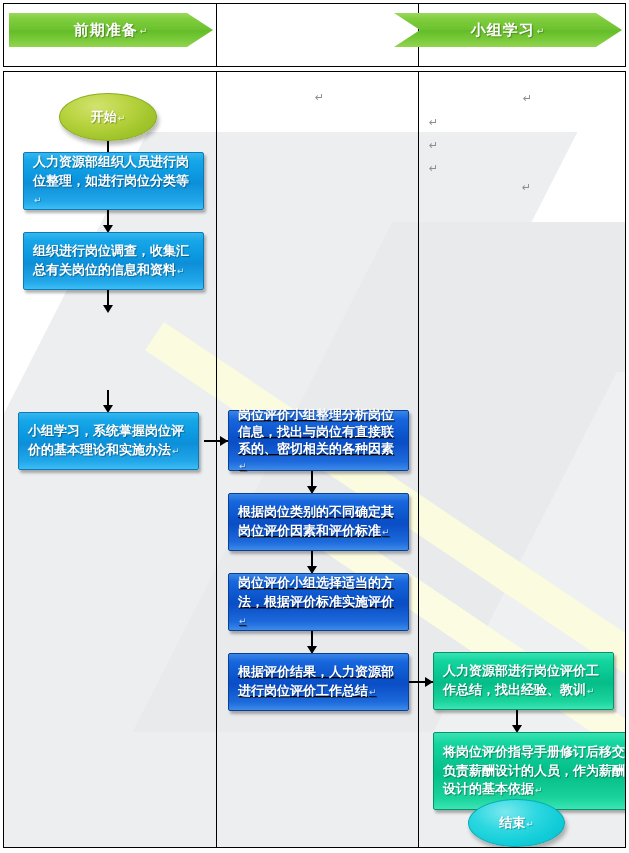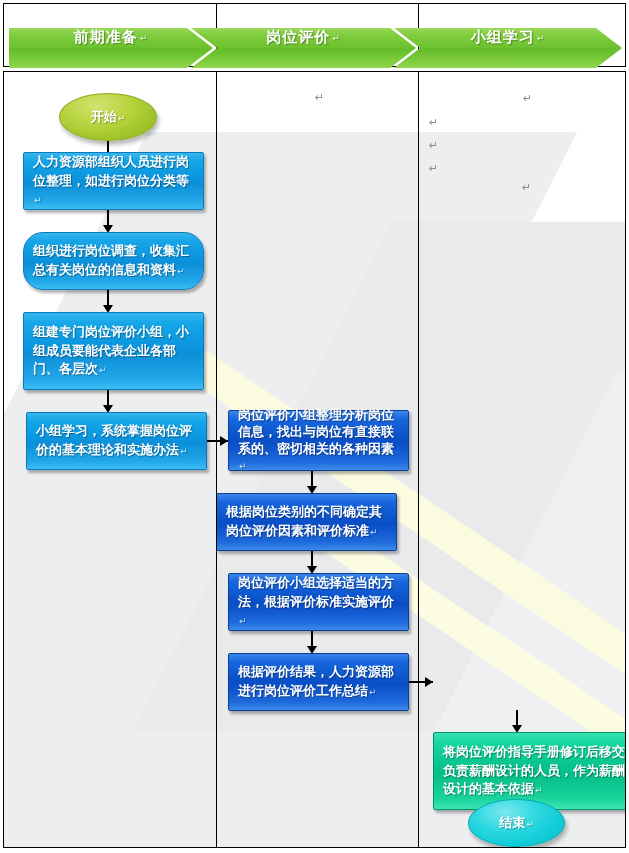--- a/index.html
+++ b/index.html
@@ -31,24 +31,24 @@
   .banner-divider {
     position: absolute;
     top: 0;
     width: 1px;
     height: 100%;
     background: #000000;
   }
 
   .chevron {
     position: absolute;
-    top: 24px;
-    height: 40px;
+    top: 9px;
+    height: 34px;
     display: flex;
-    align-items: flex-start;
+    align-items: center;
     justify-content: center;
     clip-path: polygon(0 0, calc(100% - 26px) 0, 100% 50%, calc(100% - 26px) 100%, 0 100%, 26px 50%);
     background:
       linear-gradient(to bottom,
         #9bd85a 0%,
         #7fcd3e 18%,
         #6dc22f 48%,
         #63bd28 52%,
         #7ccb3c 80%,
         #92d44f 100%);
@@ -207,20 +207,21 @@
   
   .box.blue-deep {
     background: linear-gradient(to bottom,
       #3b86e8 0%,
       #1766dd 14%,
       #0a51c9 46%,
       #0a4ec6 54%,
       #1d6adc 86%,
       #3e8bea 100%);
     border: 1px solid #0a3f96;
+    text-decoration: underline;
   }
 
   
   .box.green {
     background: linear-gradient(to bottom,
       #39e3b3 0%,
       #14d59f 14%,
       #06c28c 46%,
       #05bd88 54%,
       #1ad49c 86%,
@@ -290,23 +291,20 @@
 
   <div class="banner-row">
 
     <div class="banner-divider" style="left:212px;"></div>
     <div class="banner-divider" style="left:414px;"></div>
 
     <div class="chevron first" style="left:5px; width:204px;">
       <span class="chevron-label"><span>前期准备</span><span class="pilcrow">↵</span></span>
     </div>
 
-    <div class="chevron" style="left:187px; width:225px;">
-      <span class="chevron-label"><span>岗位评价</span><span class="pilcrow">↵</span></span>
-    </div>
 
     <div class="chevron" style="left:390px; width:228px;">
       <span class="chevron-label"><span>小组学习</span><span class="pilcrow">↵</span></span>
     </div>
   </div>
 
   <div class="body-frame">
 
     <div class="wm wm-gray-1"></div>
     <div class="wm wm-gray-2"></div>
@@ -332,69 +330,69 @@
     <div class="conn conn-v" style="left:103px; top:69px; height:16px;"></div>
     <div class="arrow-down" style="left:99px; top:83px;"></div>
 
     <div class="node box blue-light" style="left:19px; top:80px; width:181px; height:58px;">
       <span class="txt"><span>人力资源部组织人员进行岗位整理，如进行岗位分类等</span><span class="pilcrow">↵</span></span>
     </div>
 
     <div class="conn conn-v" style="left:103px; top:138px; height:20px;"></div>
     <div class="arrow-down" style="left:99px; top:153px;"></div>
 
-    <div class="node box blue-light" style="left:19px; top:160px; width:181px; height:58px;border-radius:20px;">
+    <div class="node box blue-light" style="left:19px; top:160px; width:181px; height:58px;">
       <span class="txt"><span>组织进行岗位调查，收集汇总有关岗位的信息和资料</span><span class="pilcrow">↵</span></span>
     </div>
 
     <div class="conn conn-v" style="left:103px; top:218px; height:20px;"></div>
     <div class="arrow-down" style="left:99px; top:233px;"></div>
 
-    <div class="node box blue-light" style="left:19px; top:240px; width:181px; height:78px;">
-      <span class="txt"><span>组建专门岗位评价小组，小组成员要能代表企业各部门、各层次</span><span class="pilcrow">↵</span></span>
-    </div>
 
     <div class="conn conn-v" style="left:103px; top:318px; height:20px;"></div>
     <div class="arrow-down" style="left:99px; top:333px;"></div>
 
-    <div class="node box blue-light" style="left:22px; top:340px; width:181px; height:58px;">
+    <div class="node box blue-light" style="left:14px; top:340px; width:181px; height:58px;">
       <span class="txt"><span>小组学习，系统掌握岗位评价的基本理论和实施办法</span><span class="pilcrow">↵</span></span>
     </div>
 
     <div class="conn conn-h" style="left:200px; top:368px; width:24px;"></div>
     <div class="arrow-right" style="left:216px; top:364px;"></div>
 
     <div class="node box blue-deep" style="left:224px; top:338px; width:181px; height:61px;">
       <span class="txt" style="line-height:1.3;"><span>岗位评价小组整理分析岗位信息，找出与岗位有直接联系的、密切相关的各种因素</span><span class="pilcrow">↵</span></span>
     </div>
 
     <div class="conn conn-v" style="left:307px; top:399px; height:20px;"></div>
     <div class="arrow-down" style="left:303px; top:414px;"></div>
 
-    <div class="node box blue-deep" style="left:212px; top:421px; width:181px; height:58px;">
+    <div class="node box blue-deep" style="left:224px; top:421px; width:181px; height:58px;">
       <span class="txt"><span>根据岗位类别的不同确定其岗位评价因素和评价标准</span><span class="pilcrow">↵</span></span>
     </div>
 
     <div class="conn conn-v" style="left:307px; top:479px; height:20px;"></div>
     <div class="arrow-down" style="left:303px; top:494px;"></div>
 
     <div class="node box blue-deep" style="left:224px; top:501px; width:181px; height:58px;">
       <span class="txt"><span>岗位评价小组选择适当的方法，根据评价标准实施评价</span><span class="pilcrow">↵</span></span>
     </div>
 
     <div class="conn conn-v" style="left:307px; top:559px; height:20px;"></div>
     <div class="arrow-down" style="left:303px; top:574px;"></div>
 
     <div class="node box blue-deep" style="left:224px; top:581px; width:181px; height:58px;">
       <span class="txt"><span>根据评价结果，人力资源部进行岗位评价工作总结</span><span class="pilcrow">↵</span></span>
     </div>
 
     <div class="conn conn-h" style="left:405px; top:609px; width:24px;"></div>
     <div class="arrow-right" style="left:421px; top:605px;"></div>
 
+    <div class="node box green" style="left:429px; top:580px; width:181px; height:58px;">
+      <span class="txt"><span>人力资源部进行岗位评价工作总结，找出经验、教训</span><span class="pilcrow">↵</span></span>
+    </div>
 
     <div class="conn conn-v" style="left:512px; top:638px; height:20px;"></div>
     <div class="arrow-down" style="left:508px; top:653px;"></div>
 
     <div class="node box green" style="left:429px; top:660px; width:209px; height:78px;">
       <span class="txt"><span>将岗位评价指导手册修订后移交负责薪酬设计的人员，作为薪酬设计的基本依据</span><span class="pilcrow">↵</span></span>
     </div>
 
     <div class="conn conn-v" style="left:512px; top:738px; height:14px;"></div>
     <div class="arrow-down" style="left:508px; top:728px;"></div>

